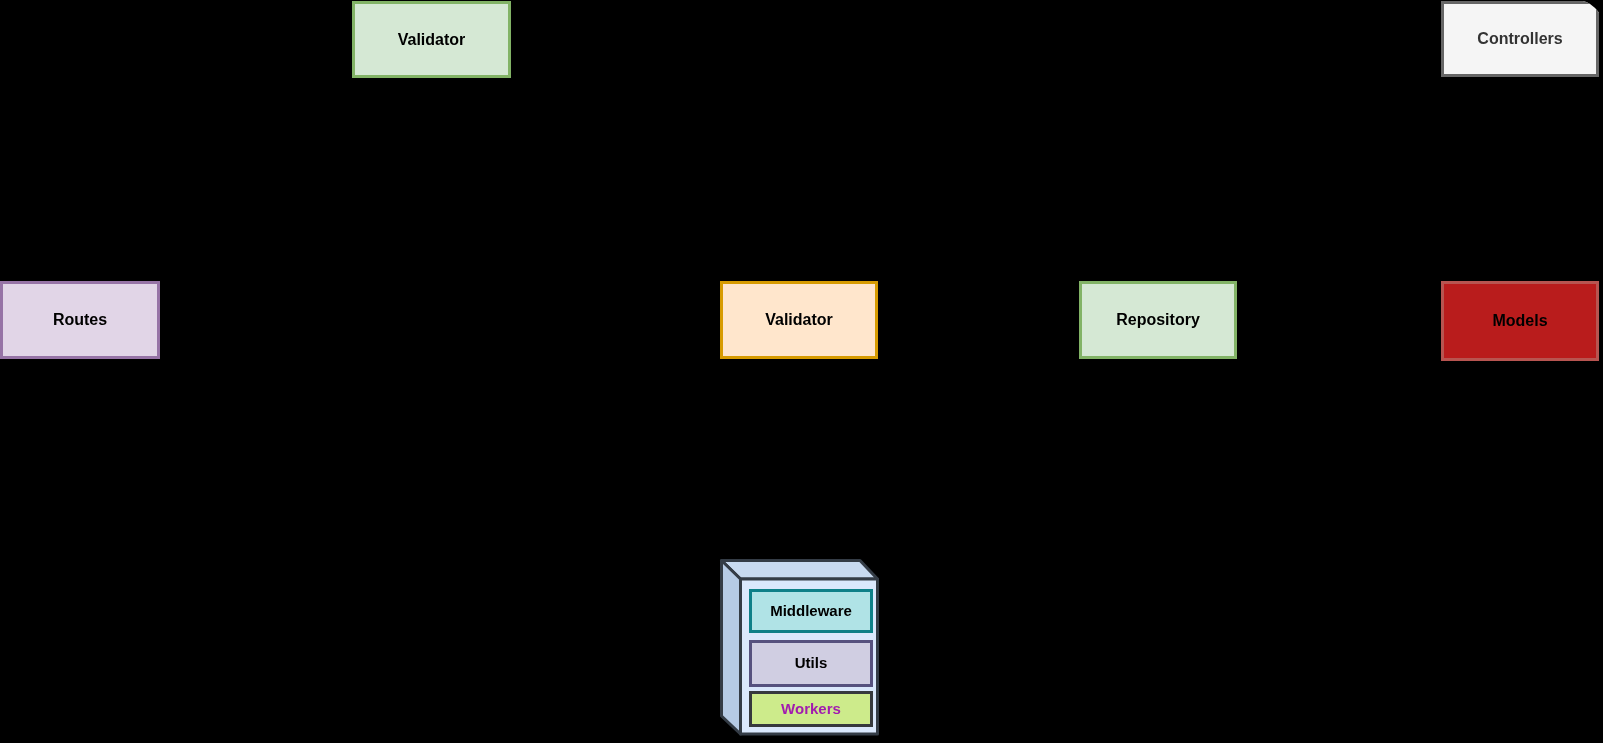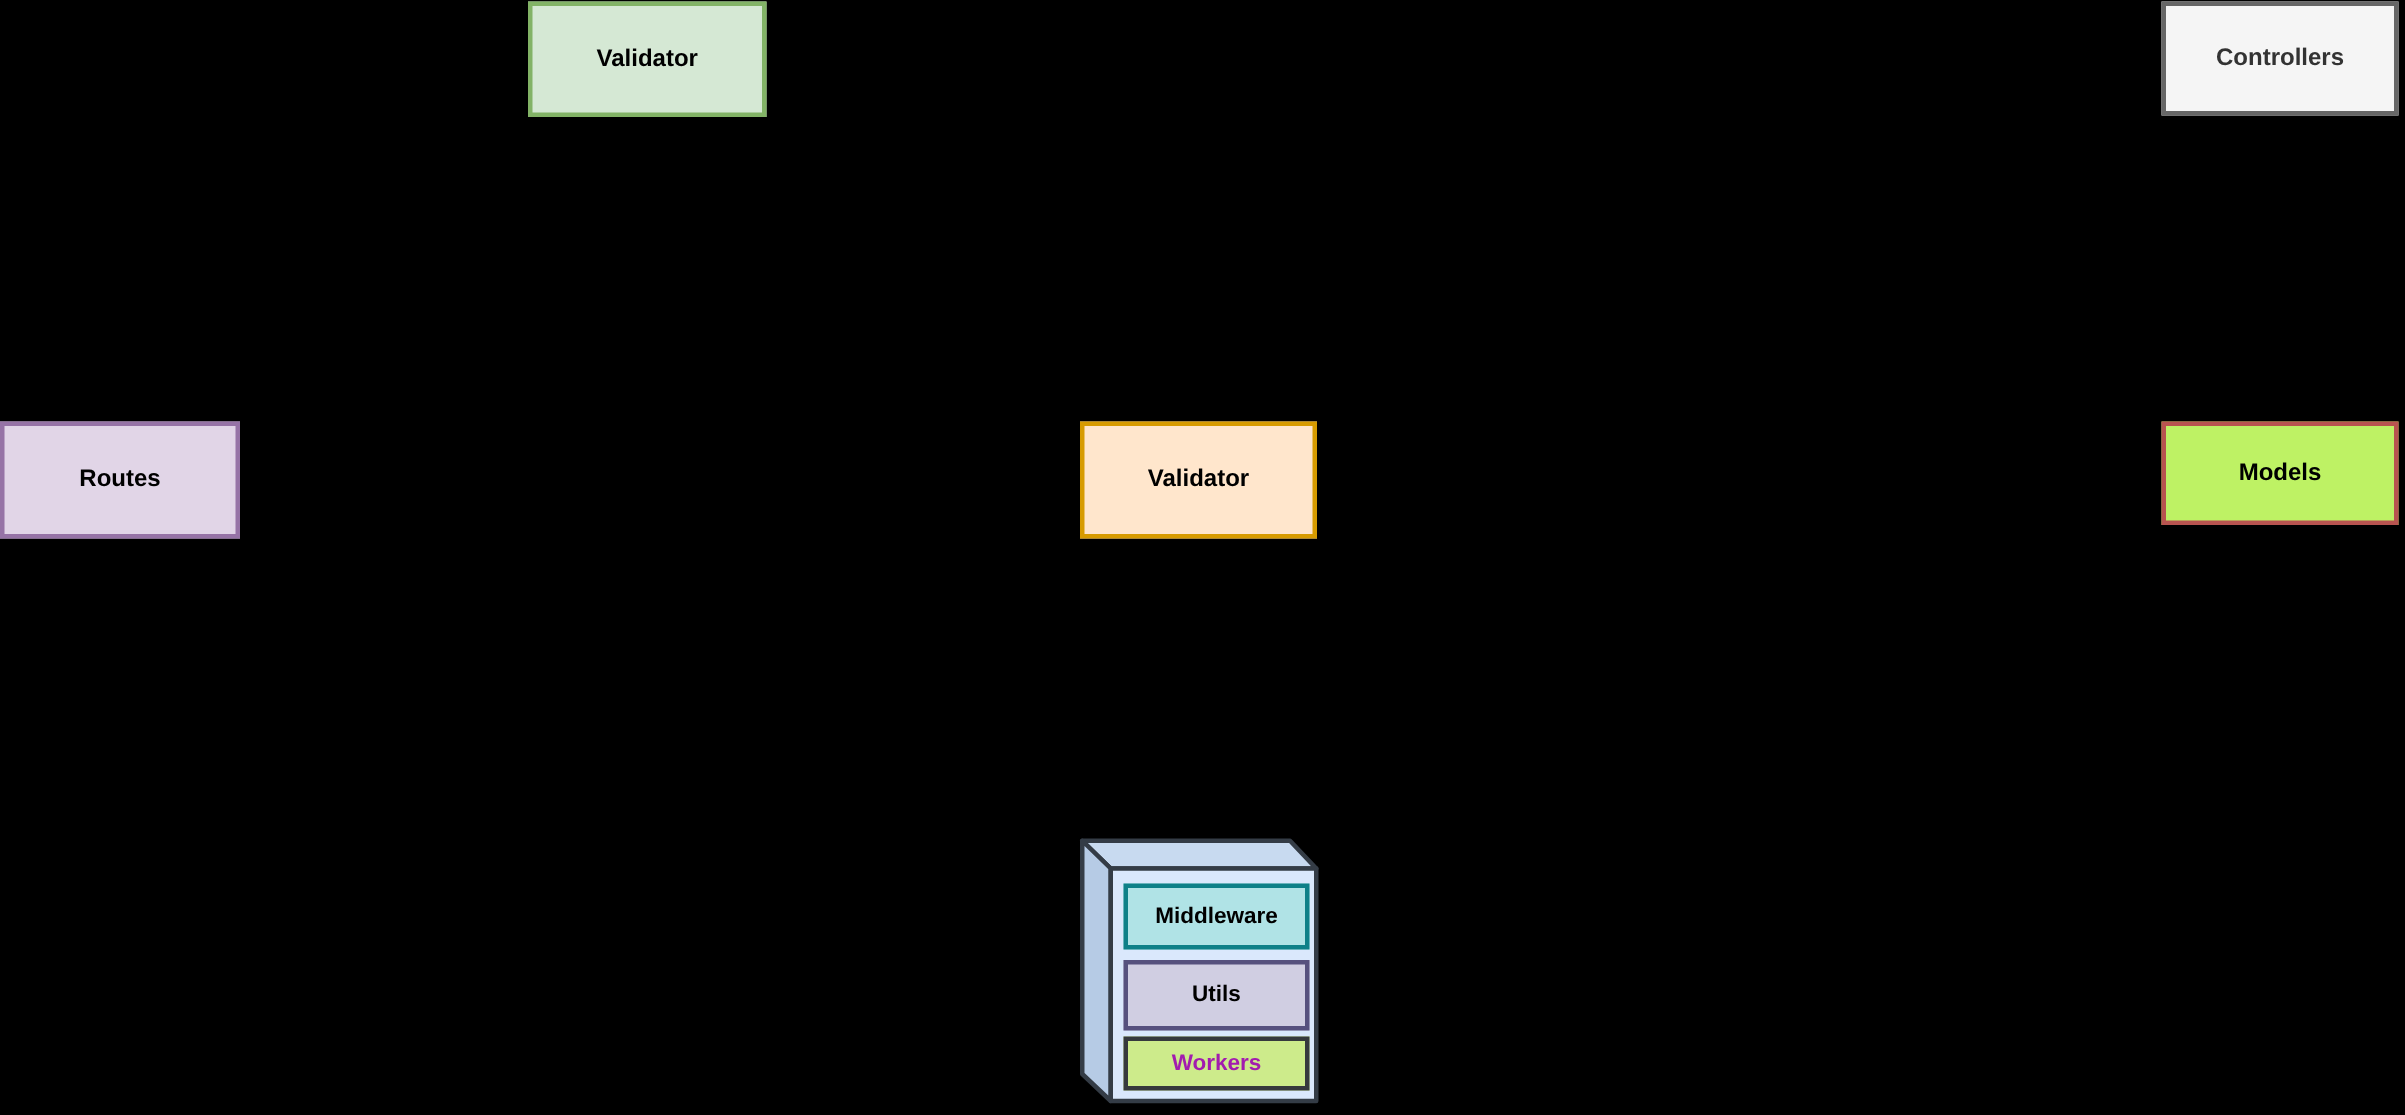--- a/index.html
+++ b/index.html
@@ -7,20 +7,21 @@
     padding: 0;
     background: #000000;
     font-family: "Liberation Sans", sans-serif;
   }
   .stage {
     position: relative;
     width: 1603px;
     height: 743px;
     background: #000000;
     overflow: hidden;
+    border-radius: 27px;
   }
   .node {
     position: absolute;
     box-sizing: border-box;
     border: 3px solid #000;
     display: flex;
     align-items: center;
     justify-content: center;
     text-align: center;
     font-weight: bold;
@@ -52,21 +53,24 @@
   </div>
   <div class="node" style="left: 1441px; top: 1px; width: 158px; height: 76px; background: rgb(245, 245, 245); border-color: rgb(102, 102, 102); color: rgb(51, 51, 51);">
     <span class="label">Controllers</span>
   </div>
   <div class="node" style="left: 0px; top: 281px; width: 160px; height: 78px; background: rgb(225, 213, 231); border-color: rgb(150, 115, 166); color: rgb(0, 0, 0);">
     <span class="label">Routes</span>
   </div>
   <div class="node" style="left: 720px; top: 281px; width: 158px; height: 78px; background: rgb(255, 230, 204); border-color: rgb(215, 155, 0); color: rgb(0, 0, 0);">
     <span class="label">Validator</span>
   </div>
-  <div class="node" style="left: 1441px; top: 281px; width: 158px; height: 69px; background: #bef264; border-color: rgb(184, 84, 80); color: rgb(0, 0, 0);">
+  <div class="node" style="left: 1079px; top: 281px; width: 158px; height: 78px; background: rgb(213, 232, 212); border-color: rgb(130, 179, 102); color: rgb(0, 0, 0);">
+    <span class="label">Repository</span>
+  </div>
+  <div class="node" style="left: 1441px; top: 281px; width: 158px; height: 80px; background: #b91c1c; border-color: rgb(184, 84, 80); color: rgb(0, 0, 0);">
     <span class="label">Models</span>
   </div>
 
   <svg class="cube-svg" width="164" height="182" viewBox="0 0 164 182" style="left: 717px; top: 556px;">
     <path d="M 4.5 4.5 L 143 4.5 L 160.5 23 L 23.5 23 Z" stroke-width="3" stroke-linejoin="round" fill="#c8daf0" stroke="#343c46"></path>
     <path d="M 4.5 4.5 L 23.5 23 L 23.5 178 L 4.5 160 Z" stroke-width="3" stroke-linejoin="round" fill="#b6cbe5" stroke="#343c46"></path>
     <path d="M 23.5 23 L 160.5 23 L 160.5 178 L 23.5 178 Z" stroke-width="3" stroke-linejoin="round" fill="#dae8fc" stroke="#343c46"></path>
   </svg>
 
   <div class="node child-node" style="left: 749px; top: 589px; width: 124px; height: 44px; background: rgb(176, 227, 230); border-color: rgb(14, 128, 136); color: rgb(0, 0, 0);">

